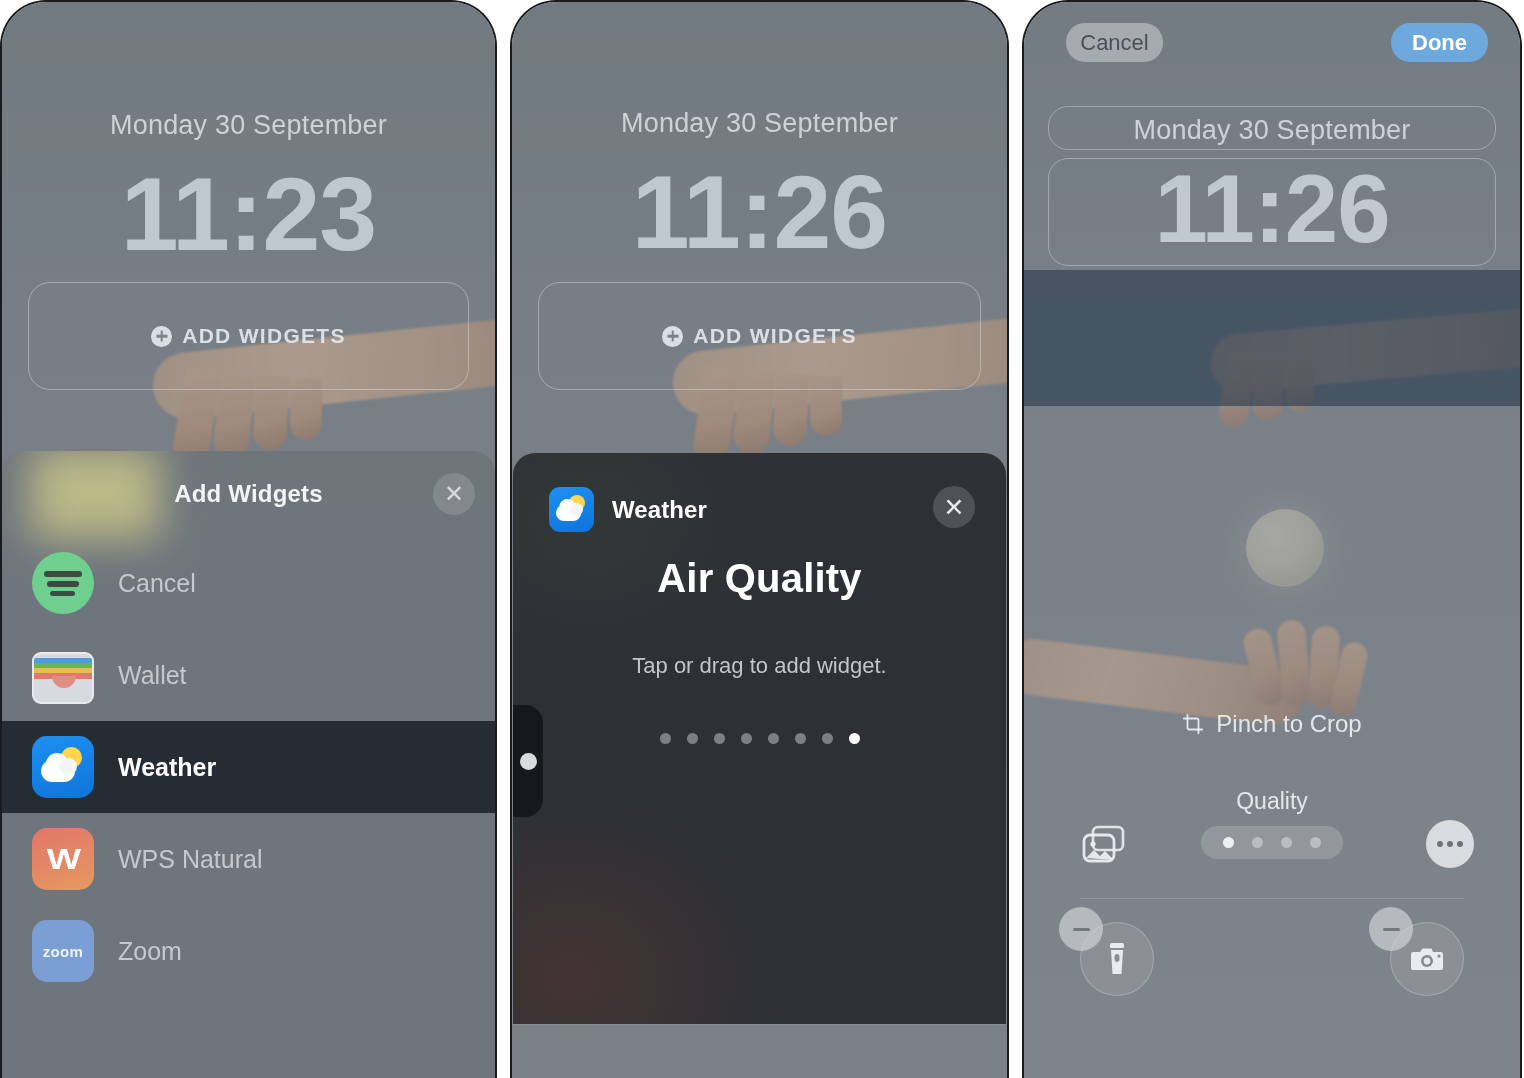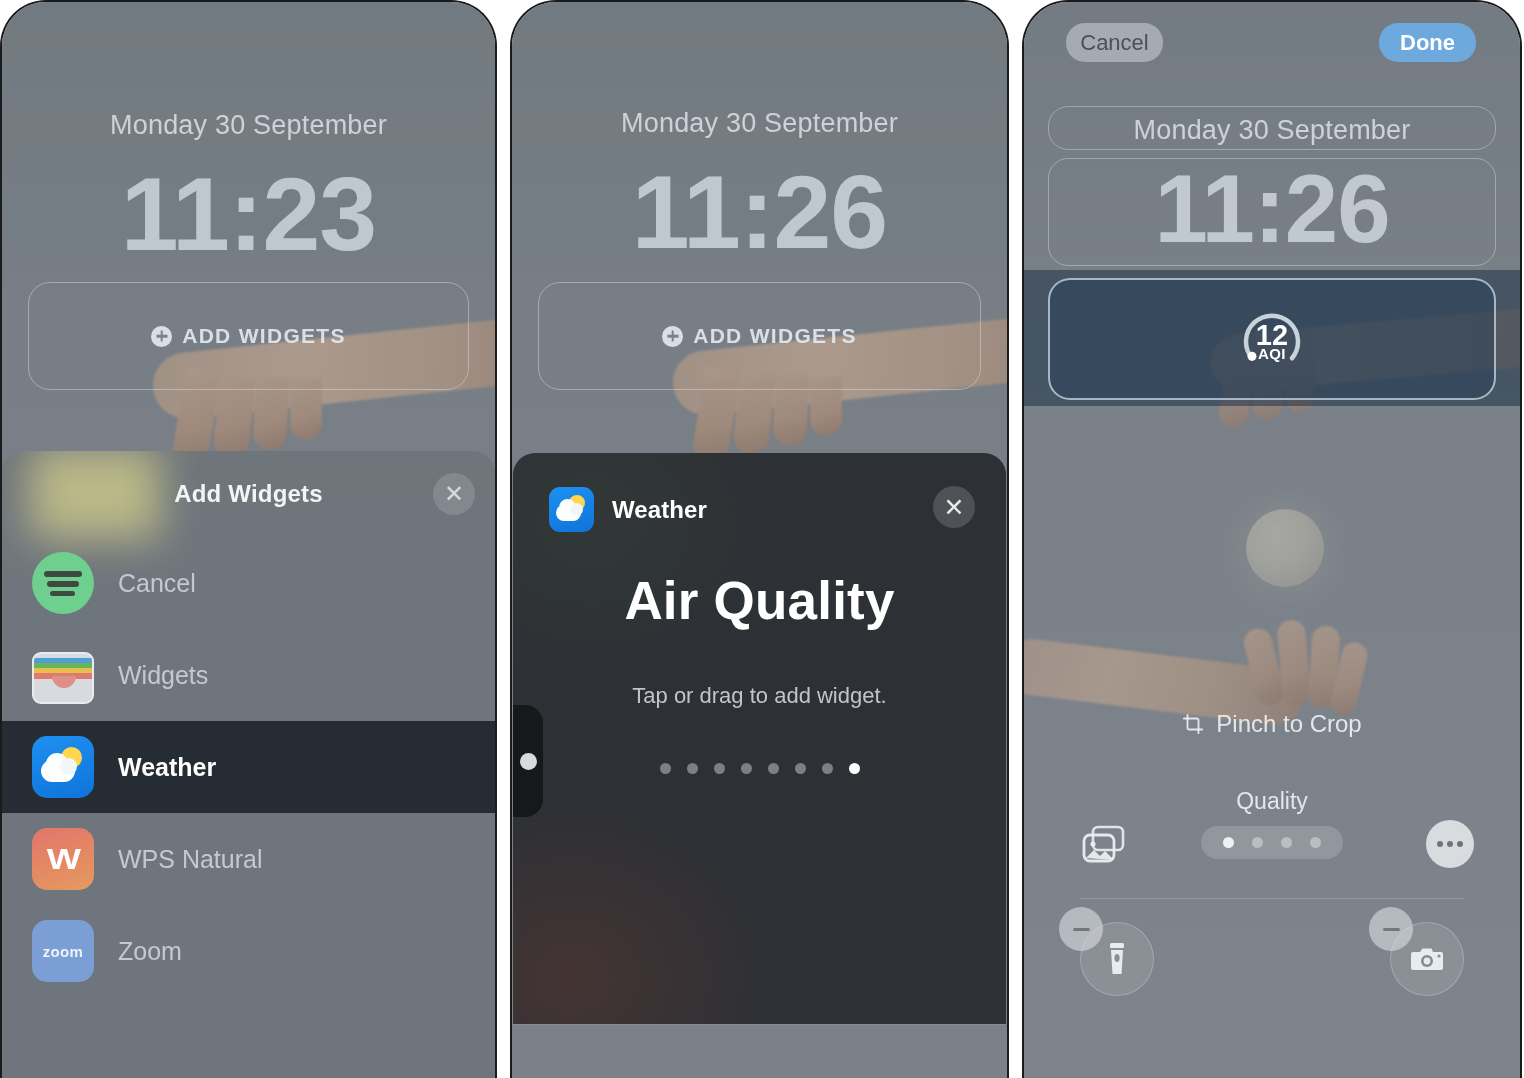--- a/index.html
+++ b/index.html
@@ -167,22 +167,22 @@
   .d2head .appicon { width: 45px; height: 45px; border-radius: 11px; }
   .d2app { color:#fff; font-size:24px; font-weight:700; letter-spacing:.1px; }
   .d2close {
     position: absolute; right: 31px; top: 33px;
     width: 42px; height: 42px; border-radius:50%;
     background: rgba(255,255,255,0.16);
     display:flex;align-items:center;justify-content:center;
     color:#e8eaec; font-size:25px; font-weight:300;
   }
   .d2title {
-    text-align:center; color:#fff; font-size:53px; font-weight:700;
-    margin-top: 38px; letter-spacing:.2px;
+    text-align:center; color:#fff; font-size:40px; font-weight:700;
+    margin-top: 24px; letter-spacing:.2px;
   }
   .d2desc {
     text-align:center; color:rgba(214,218,222,0.92); font-size:23px;
     line-height: 1.32; margin: 12px auto 0; max-width: 410px;
   }
   .gauge {
     width: 96px; height: 96px; border-radius: 23px;
     background:#18191b; margin: 56px auto 0;
     position: relative; display:flex;align-items:center;justify-content:center;
   }
@@ -199,21 +199,21 @@
   
   .pill {
     position:absolute; display:flex;align-items:center;justify-content:center;
     border-radius: 19px; font-size: 22px;
   }
   .btn-cancel {
     left: 42px; top: 21px; width: 97px; height: 39px;
     background: rgba(234,237,240,0.42); color:#4a5057; font-weight:400;
   }
   .btn-done {
-    right: 44px; top: 21px; width: 97px; height: 39px;
+    right: 32px; top: 21px; width: 97px; height: 39px;
     background: #6ea9dd; color:#ffffff; font-weight:600;
   }
   .editbox {
     position:absolute; border:1.6px solid rgba(226,232,238,0.40);
     border-radius: 20px;
   }
   .selwidget {
     position:absolute; left: 24px; right: 24px; top: 276px; height: 122px;
     border: 2px solid rgba(214,226,236,0.72);
     border-radius: 22px;
@@ -321,21 +321,21 @@
 
         <div class="approw">
           <div class="appicon ic-wallet" style="height:52px;margin-top:5px;border-radius:9px;">
             <span style="position:absolute;left:0;right:0;top:4px;height:5px;background:#4f9ed8;"></span>
             <span style="position:absolute;left:0;right:0;top:9px;height:5px;background:#69b659;"></span>
             <span style="position:absolute;left:0;right:0;top:14px;height:5px;background:#e6c04e;"></span>
             <span style="position:absolute;left:0;right:0;top:19px;height:6px;background:#e07a6e;"></span>
             <span style="position:absolute;left:0;right:0;top:25px;bottom:0;background:#d7dade;border-radius:0 0 9px 9px;"></span>
             <span style="position:absolute;left:18px;top:22px;width:24px;height:12px;background:#e08f86;border-radius:0 0 12px 12px;"></span>
           </div>
-          <div class="appname">Widgets</div>
+          <div class="appname">Wallet</div>
         </div>
 
         <div class="approw sel">
           <div class="appicon ic-weather">
             <span style="position:absolute;right:12px;top:11px;width:21px;height:21px;border-radius:50%;background:#ffd64d;"></span>
             <span style="position:absolute;left:9px;top:24px;width:34px;height:22px;border-radius:14px;background:#fdfefe;"></span>
             <span style="position:absolute;left:14px;top:17px;width:22px;height:22px;border-radius:50%;background:#fdfefe;"></span>
             <span style="position:absolute;left:28px;top:22px;width:17px;height:17px;border-radius:50%;background:#f2f6f9;"></span>
           </div>
           <div class="appname">Weather</div>
@@ -437,28 +437,20 @@
 
     <div class="editbox" style="left:24px;right:24px;top:104px;height:44px;">
       <div class="lsdate" style="top:8px;">Monday 30 September</div>
     </div>
     <div class="editbox" style="left:24px;right:24px;top:156px;height:108px;">
       <div class="lstime" style="top:2px;font-size:96px;">11:26</div>
     </div>
 
     <div class="bandtop" style="top:268px;height:136px;"></div>
 
-    <div class="selwidget">
-      <svg class="aqiring" viewBox="0 0 68 68">
-        <path d="M14 56 A26 26 0 1 1 54 56" fill="none" stroke="rgba(226,234,240,0.85)" stroke-width="4.5" stroke-linecap="round"></path>
-        <circle cx="14" cy="54" r="4.5" fill="#ffffff"></circle>
-      </svg>
-      <div class="aqinum">12</div>
-      <div class="aqilbl">AQI</div>
-    </div>
 
     <div class="pinchrow">
       <svg width="22" height="22" viewBox="0 0 24 24">
         <path d="M6 2 v14 a2 2 0 0 0 2 2 h14" fill="none" stroke="rgba(236,240,244,0.92)" stroke-width="2" stroke-linecap="round"></path>
         <path d="M2 6 h14 a2 2 0 0 1 2 2 v14" fill="none" stroke="rgba(236,240,244,0.92)" stroke-width="2" stroke-linecap="round"></path>
       </svg>
       <span>Pinch to Crop</span>
     </div>
 
     <div class="natural">Quality</div>

